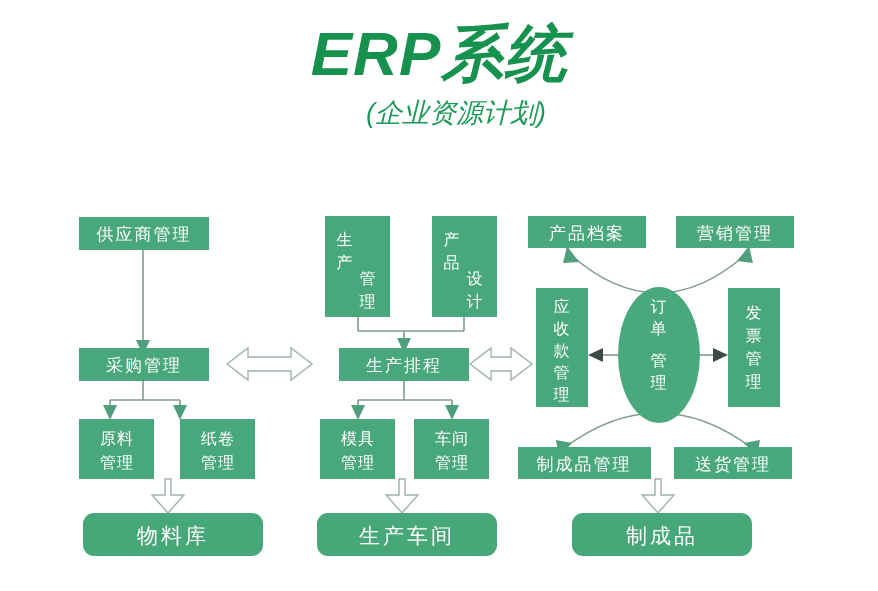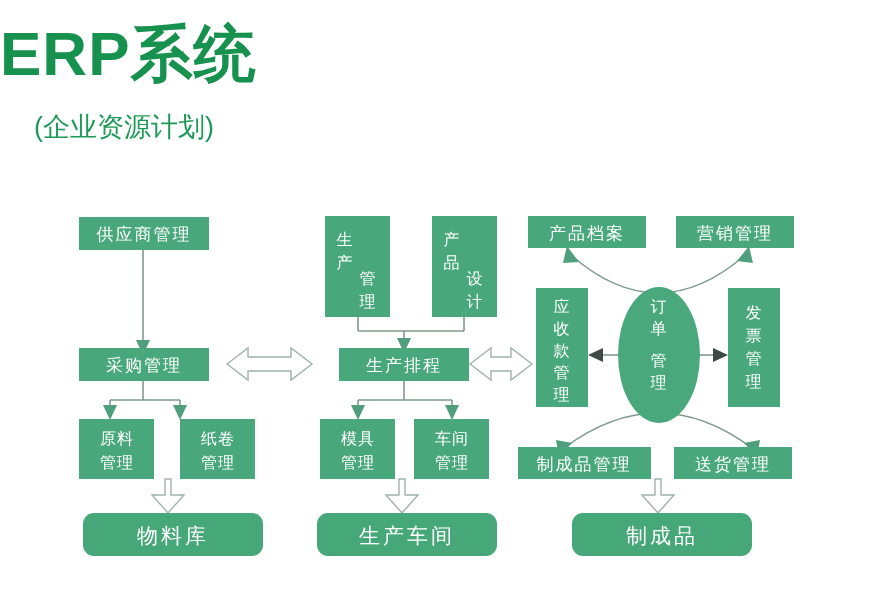--- a/index.html
+++ b/index.html
@@ -18,36 +18,37 @@
     position: relative;
     width: 878px;
     height: 591px;
     background: #ffffff;
   }
   .title-block {
     position: absolute;
     left: 0;
     top: 18px;
     width: 878px;
-    text-align: left;
+    text-align: center;
+    font-style: italic;
   }
   .title-main {
     font-family: "Liberation Sans", "DejaVu Sans", sans-serif;
     font-weight: bold;
     font-size: 62px;
     line-height: 72px;
     color: #16914e;
     letter-spacing: 1px;
   }
   .title-sub {
     font-family: "Liberation Sans", "DejaVu Sans", sans-serif;
     font-size: 27px;
     line-height: 34px;
     color: #1d9a57;
-    margin-top: 20px;
+    margin-top: 6px;
     padding-left: 34px;
   }
   svg.diagram {
     position: absolute;
     left: 0;
     top: 0;
     width: 878px;
     height: 591px;
   }
   .node-rect {

